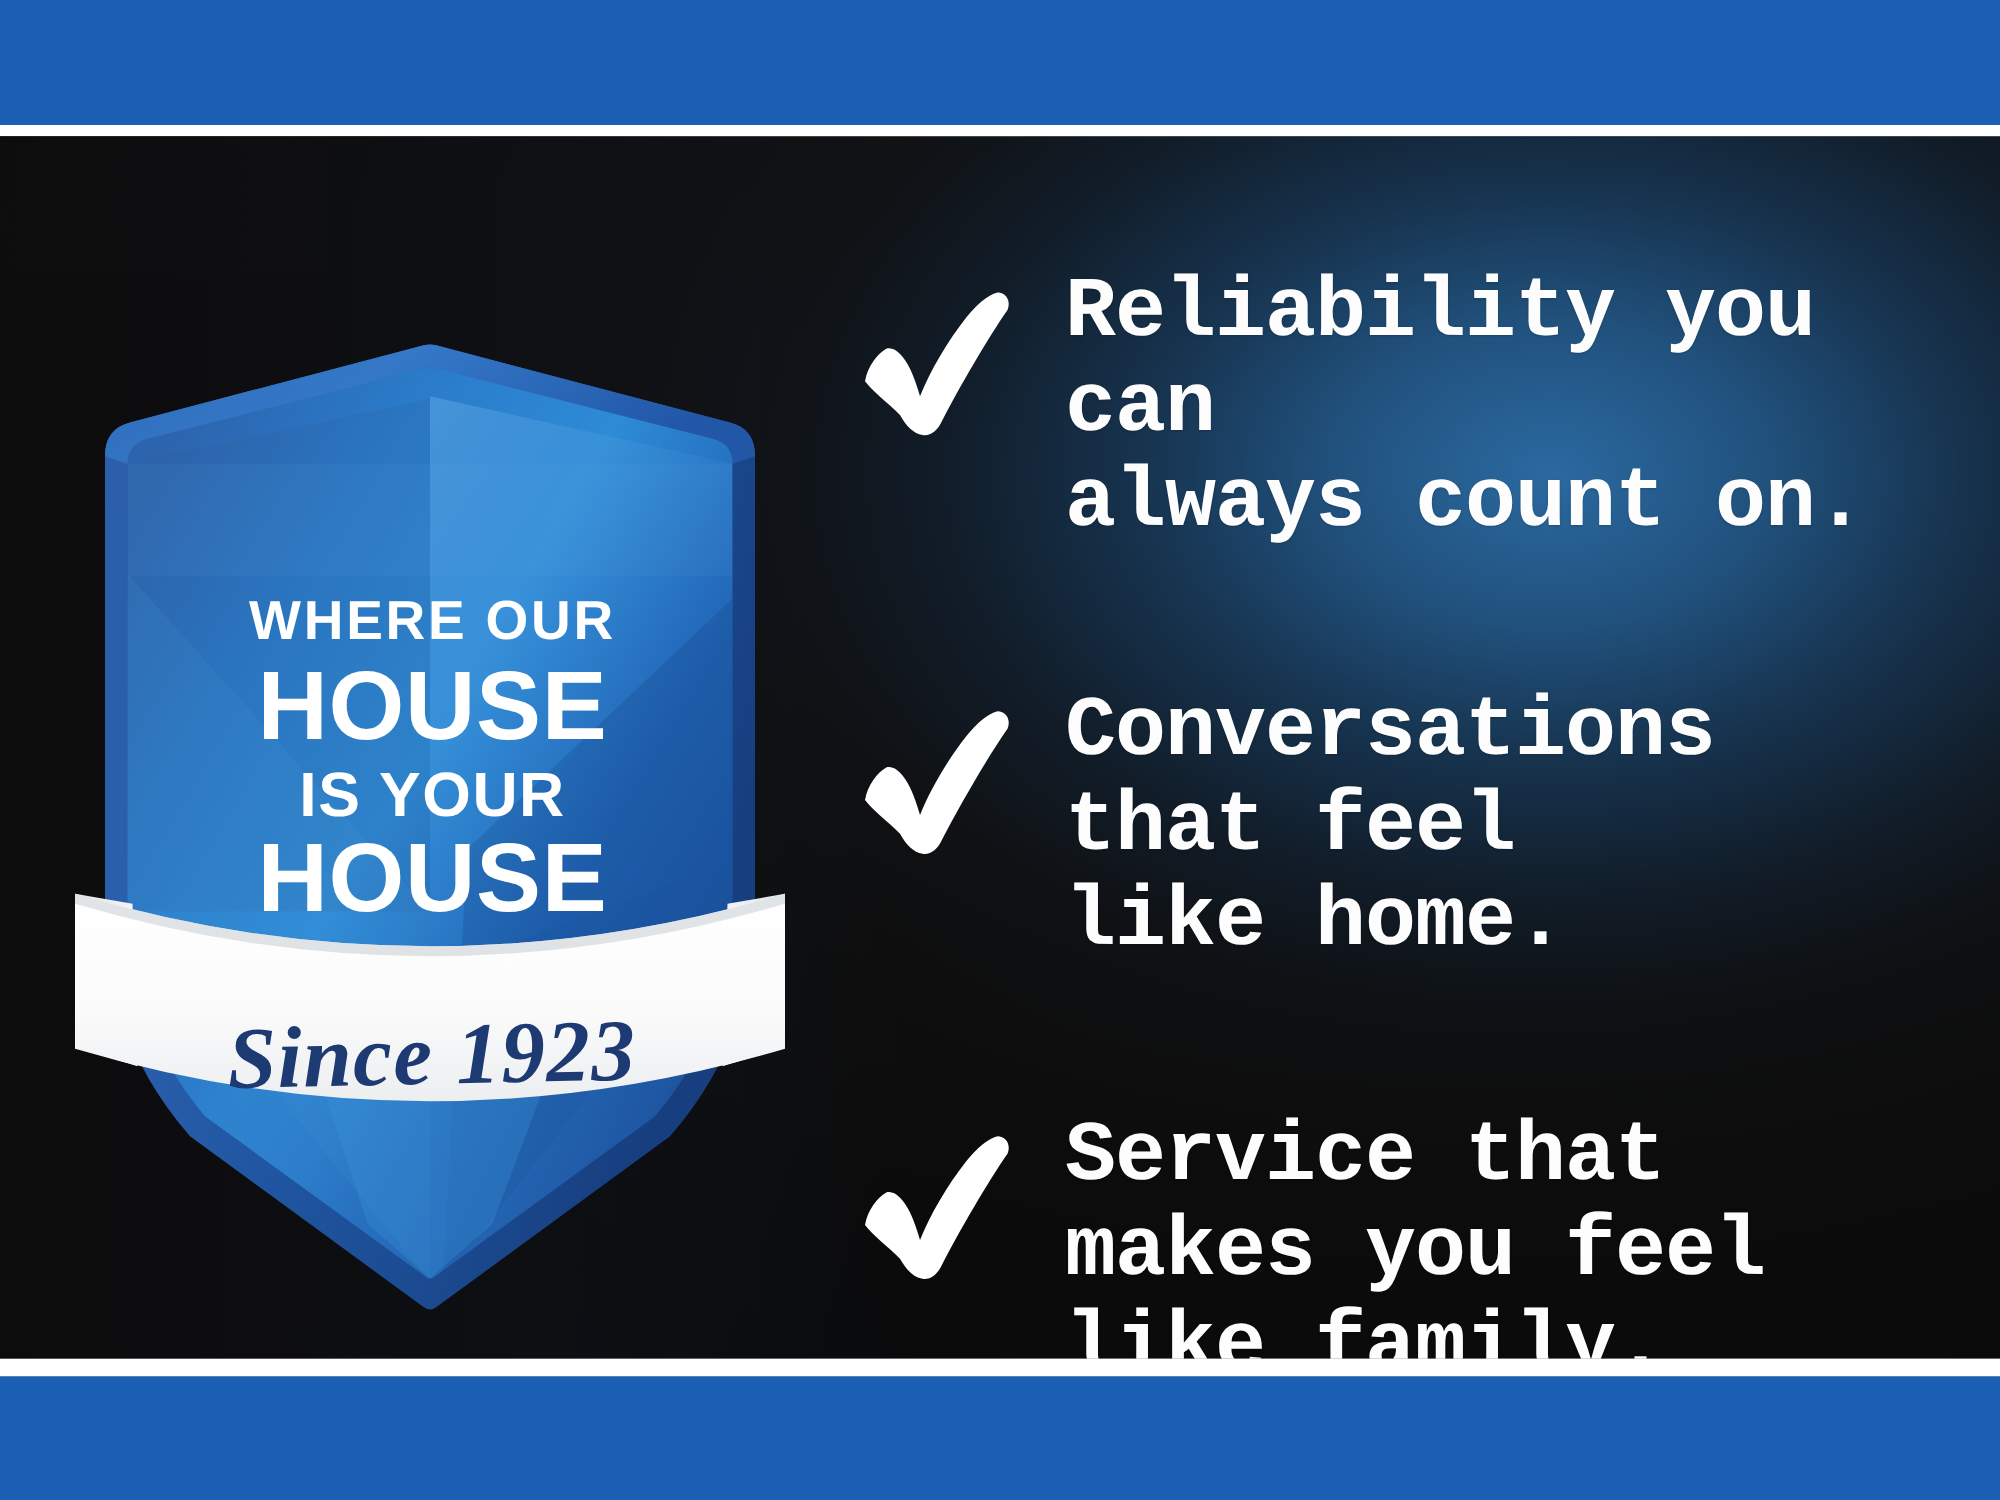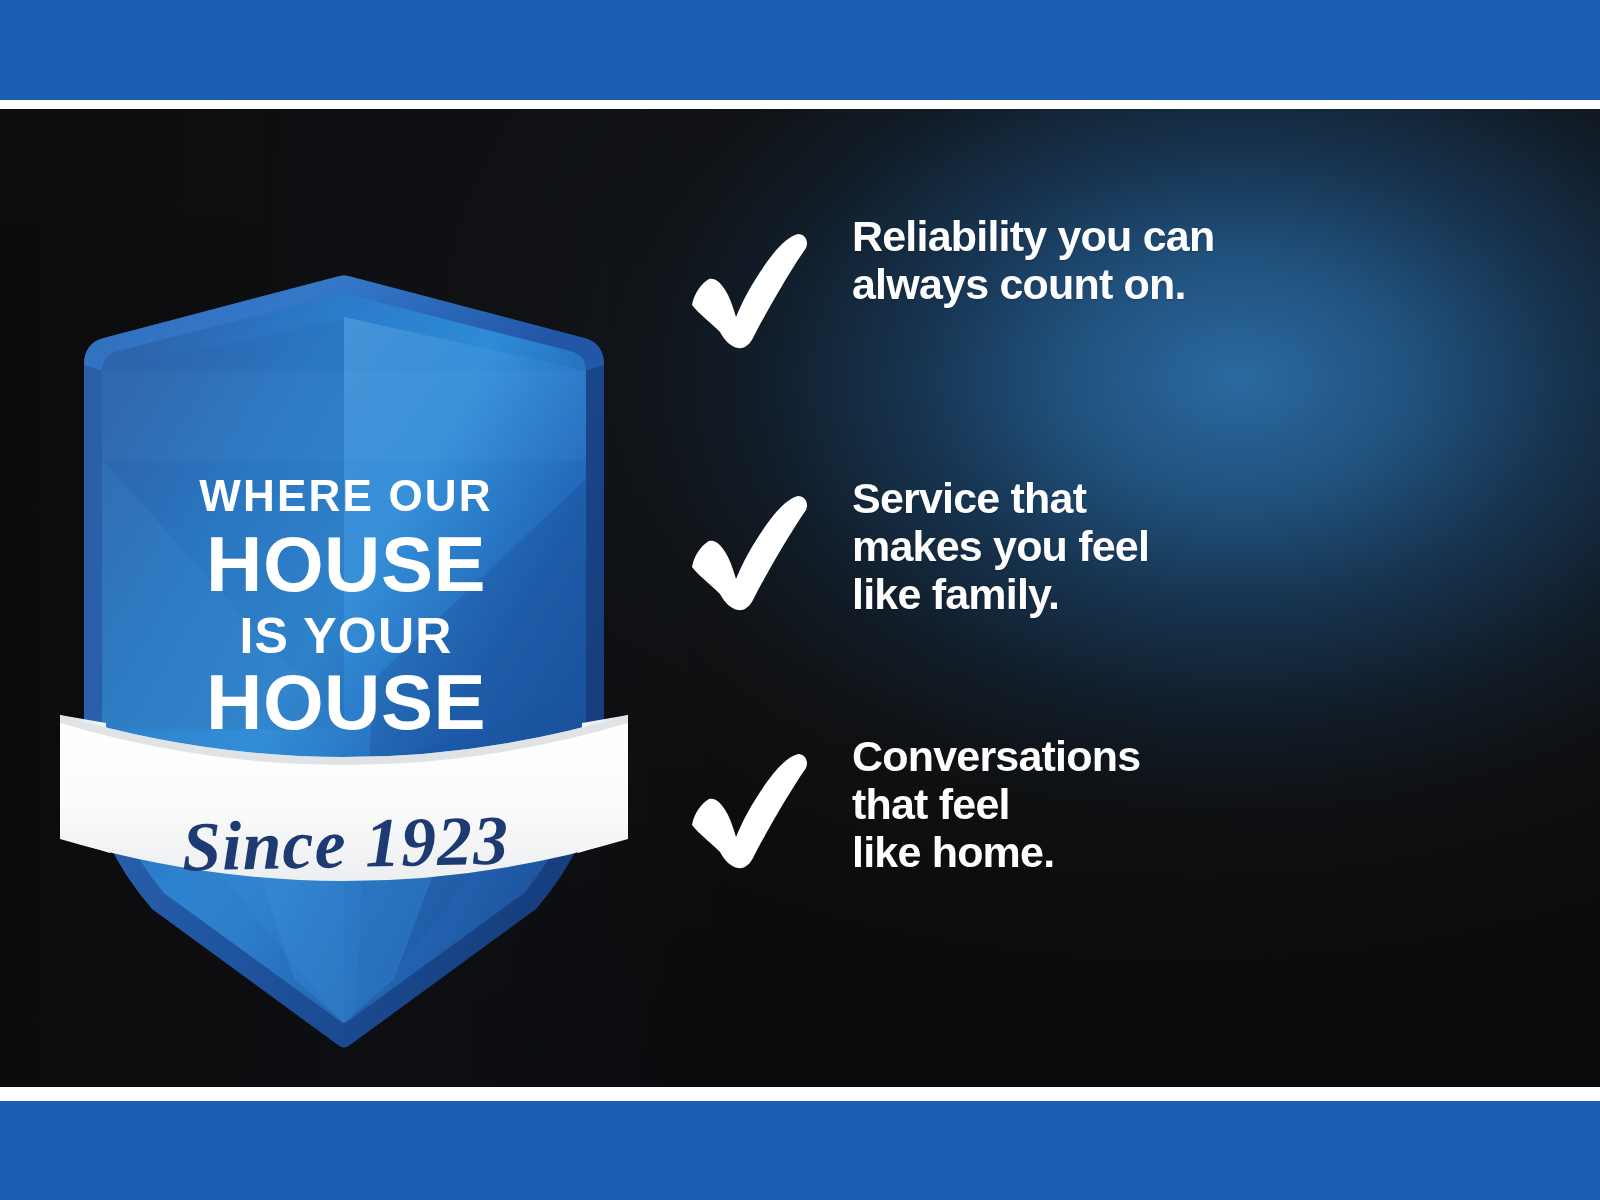--- a/index.html
+++ b/index.html
@@ -170,23 +170,23 @@
     top: 8px;
     width: 150px;
     height: 130px;
   }
   .check svg { display: block; width: 100%; height: 100%; }
 
   .benefit-copy {
     margin: 0;
     padding: 0 0 0 184px;
     color: #fdfdfd;
-    font-family: Liberation Sans, sans-serif;
+    font-family: Liberation Mono, monospace;
     font-weight: bold;
-    font-size: 43px;
+    font-size: 68px;
     line-height: 1.115;
     letter-spacing: -0.8px;
     white-space: pre-line;
     text-shadow: 0 1px 2px rgba(0,0,0,0.18);
   }
 </style>
 </head>
 <body>
 
 <div class="canvas">
@@ -373,20 +373,41 @@
                      C 113 23 122 15 130 13
                      C 137 13 141 20 138 27
                      C 122 50 100 88 86 115
                      C 82 124 76 128 70 127
                      C 63 126 57 120 52 111
                      C 42 101 30 92 24 84 Z" fill="#ffffff"></path>
           </svg>
         </span>
         <p class="benefit-copy">Reliability you can
 always count on.</p>
+      </div>
+
+      <div class="benefit benefit-3">
+        <span class="check">
+          <svg viewBox="0 0 150 130" xmlns="http://www.w3.org/2000/svg">
+            <path d="M 24 84
+                     C 26 72 34 62 41 58
+                     C 48 56 55 64 60 74
+                     C 63 80 66 89 68 96
+                     C 76 76 90 52 105 33
+                     C 113 23 122 15 130 13
+                     C 137 13 141 20 138 27
+                     C 122 50 100 88 86 115
+                     C 82 124 76 128 70 127
+                     C 63 126 57 120 52 111
+                     C 42 101 30 92 24 84 Z" fill="#ffffff"></path>
+          </svg>
+        </span>
+        <p class="benefit-copy">Conversations
+that feel
+like home.</p>
       </div>
 
       <div class="benefit benefit-2">
         <span class="check">
           <svg viewBox="0 0 150 130" xmlns="http://www.w3.org/2000/svg">
             <path d="M 24 84
                      C 26 72 34 62 41 58
                      C 48 56 55 64 60 74
                      C 63 80 66 89 68 96
                      C 76 76 90 52 105 33
@@ -396,39 +417,18 @@
                      C 82 124 76 128 70 127
                      C 63 126 57 120 52 111
                      C 42 101 30 92 24 84 Z" fill="#ffffff"></path>
           </svg>
         </span>
         <p class="benefit-copy">Service that
 makes you feel
 like family.</p>
       </div>
 
-      <div class="benefit benefit-3">
-        <span class="check">
-          <svg viewBox="0 0 150 130" xmlns="http://www.w3.org/2000/svg">
-            <path d="M 24 84
-                     C 26 72 34 62 41 58
-                     C 48 56 55 64 60 74
-                     C 63 80 66 89 68 96
-                     C 76 76 90 52 105 33
-                     C 113 23 122 15 130 13
-                     C 137 13 141 20 138 27
-                     C 122 50 100 88 86 115
-                     C 82 124 76 128 70 127
-                     C 63 126 57 120 52 111
-                     C 42 101 30 92 24 84 Z" fill="#ffffff"></path>
-          </svg>
-        </span>
-        <p class="benefit-copy">Conversations
-that feel
-like home.</p>
-      </div>
-
     </div>
   </div>
 
   <div class="bar-gap bar-gap-bottom"></div>
   <div class="bar bar-bottom"></div>
 </div>
 
 </body></html>

